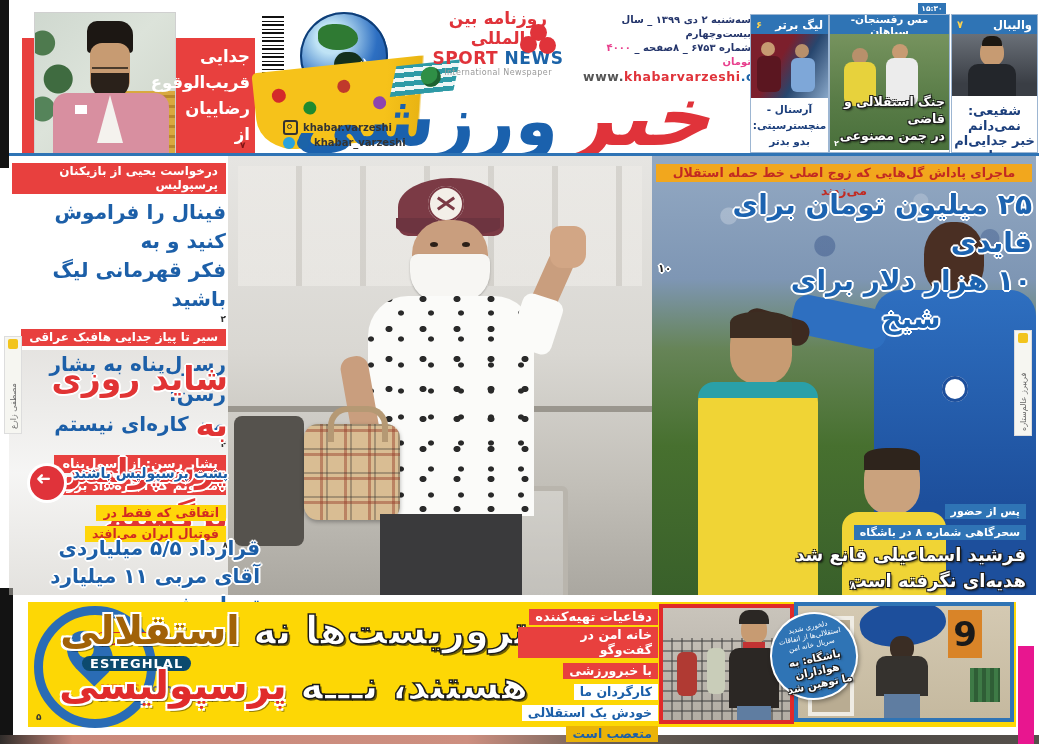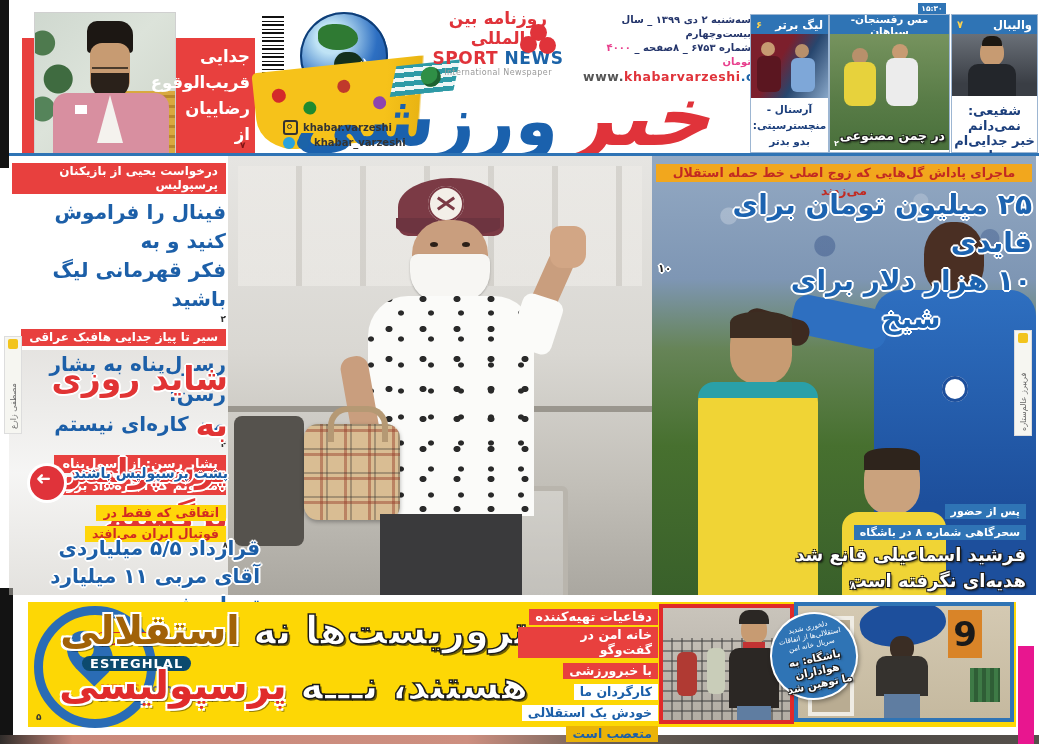--- a/index.html
+++ b/index.html
@@ -138,20 +138,21 @@
   <div class="abs hdr-card" style="left:829px;top:14px;width:119px;height:137px;background:#fff;">
     <div class="card-head rtl center" style="justify-content:center;">
       <span style="font-size:10.5px;">مس رفسنجان- سپاهان</span>
     </div>
     <div class="ph" style="height:116px;background:linear-gradient(180deg,#76935e 0,#5a7d48 55%,#49703b 100%);position:relative;">
       <div class="abs" style="left:22px;top:14px;width:16px;height:16px;border-radius:50%;background:#b8906b;"></div>
       <div class="abs" style="left:14px;top:28px;width:32px;height:44px;background:#e7d23c;border-radius:8px;"></div>
       <div class="abs" style="left:62px;top:10px;width:16px;height:16px;border-radius:50%;background:#c79b72;"></div>
       <div class="abs" style="left:56px;top:24px;width:32px;height:48px;background:#ececec;border-radius:8px;"></div>
       <div class="abs rtl right" style="left:4px;right:4px;bottom:6px;">
+        <div class="b stroke-k" style="color:#fff;font-size:12.5px;line-height:17px;">جنگ استقلالی و قاضی</div>
         <div class="b stroke-k" style="color:#fff;font-size:12.5px;line-height:17px;">در چمن مصنوعی</div>
       </div>
       <div class="abs" style="left:4px;bottom:2px;color:#fff;font-size:8px;font-weight:bold;">۲</div>
     </div>
   </div>
 
   <div class="abs hdr-card" style="left:951px;top:14px;width:85px;height:137px;background:#fff;">
     <div class="card-head rtl" style="justify-content:space-between;">
       <span style="font-size:11.5px;">والیبال</span>
       <span class="card-num">۷</span>

